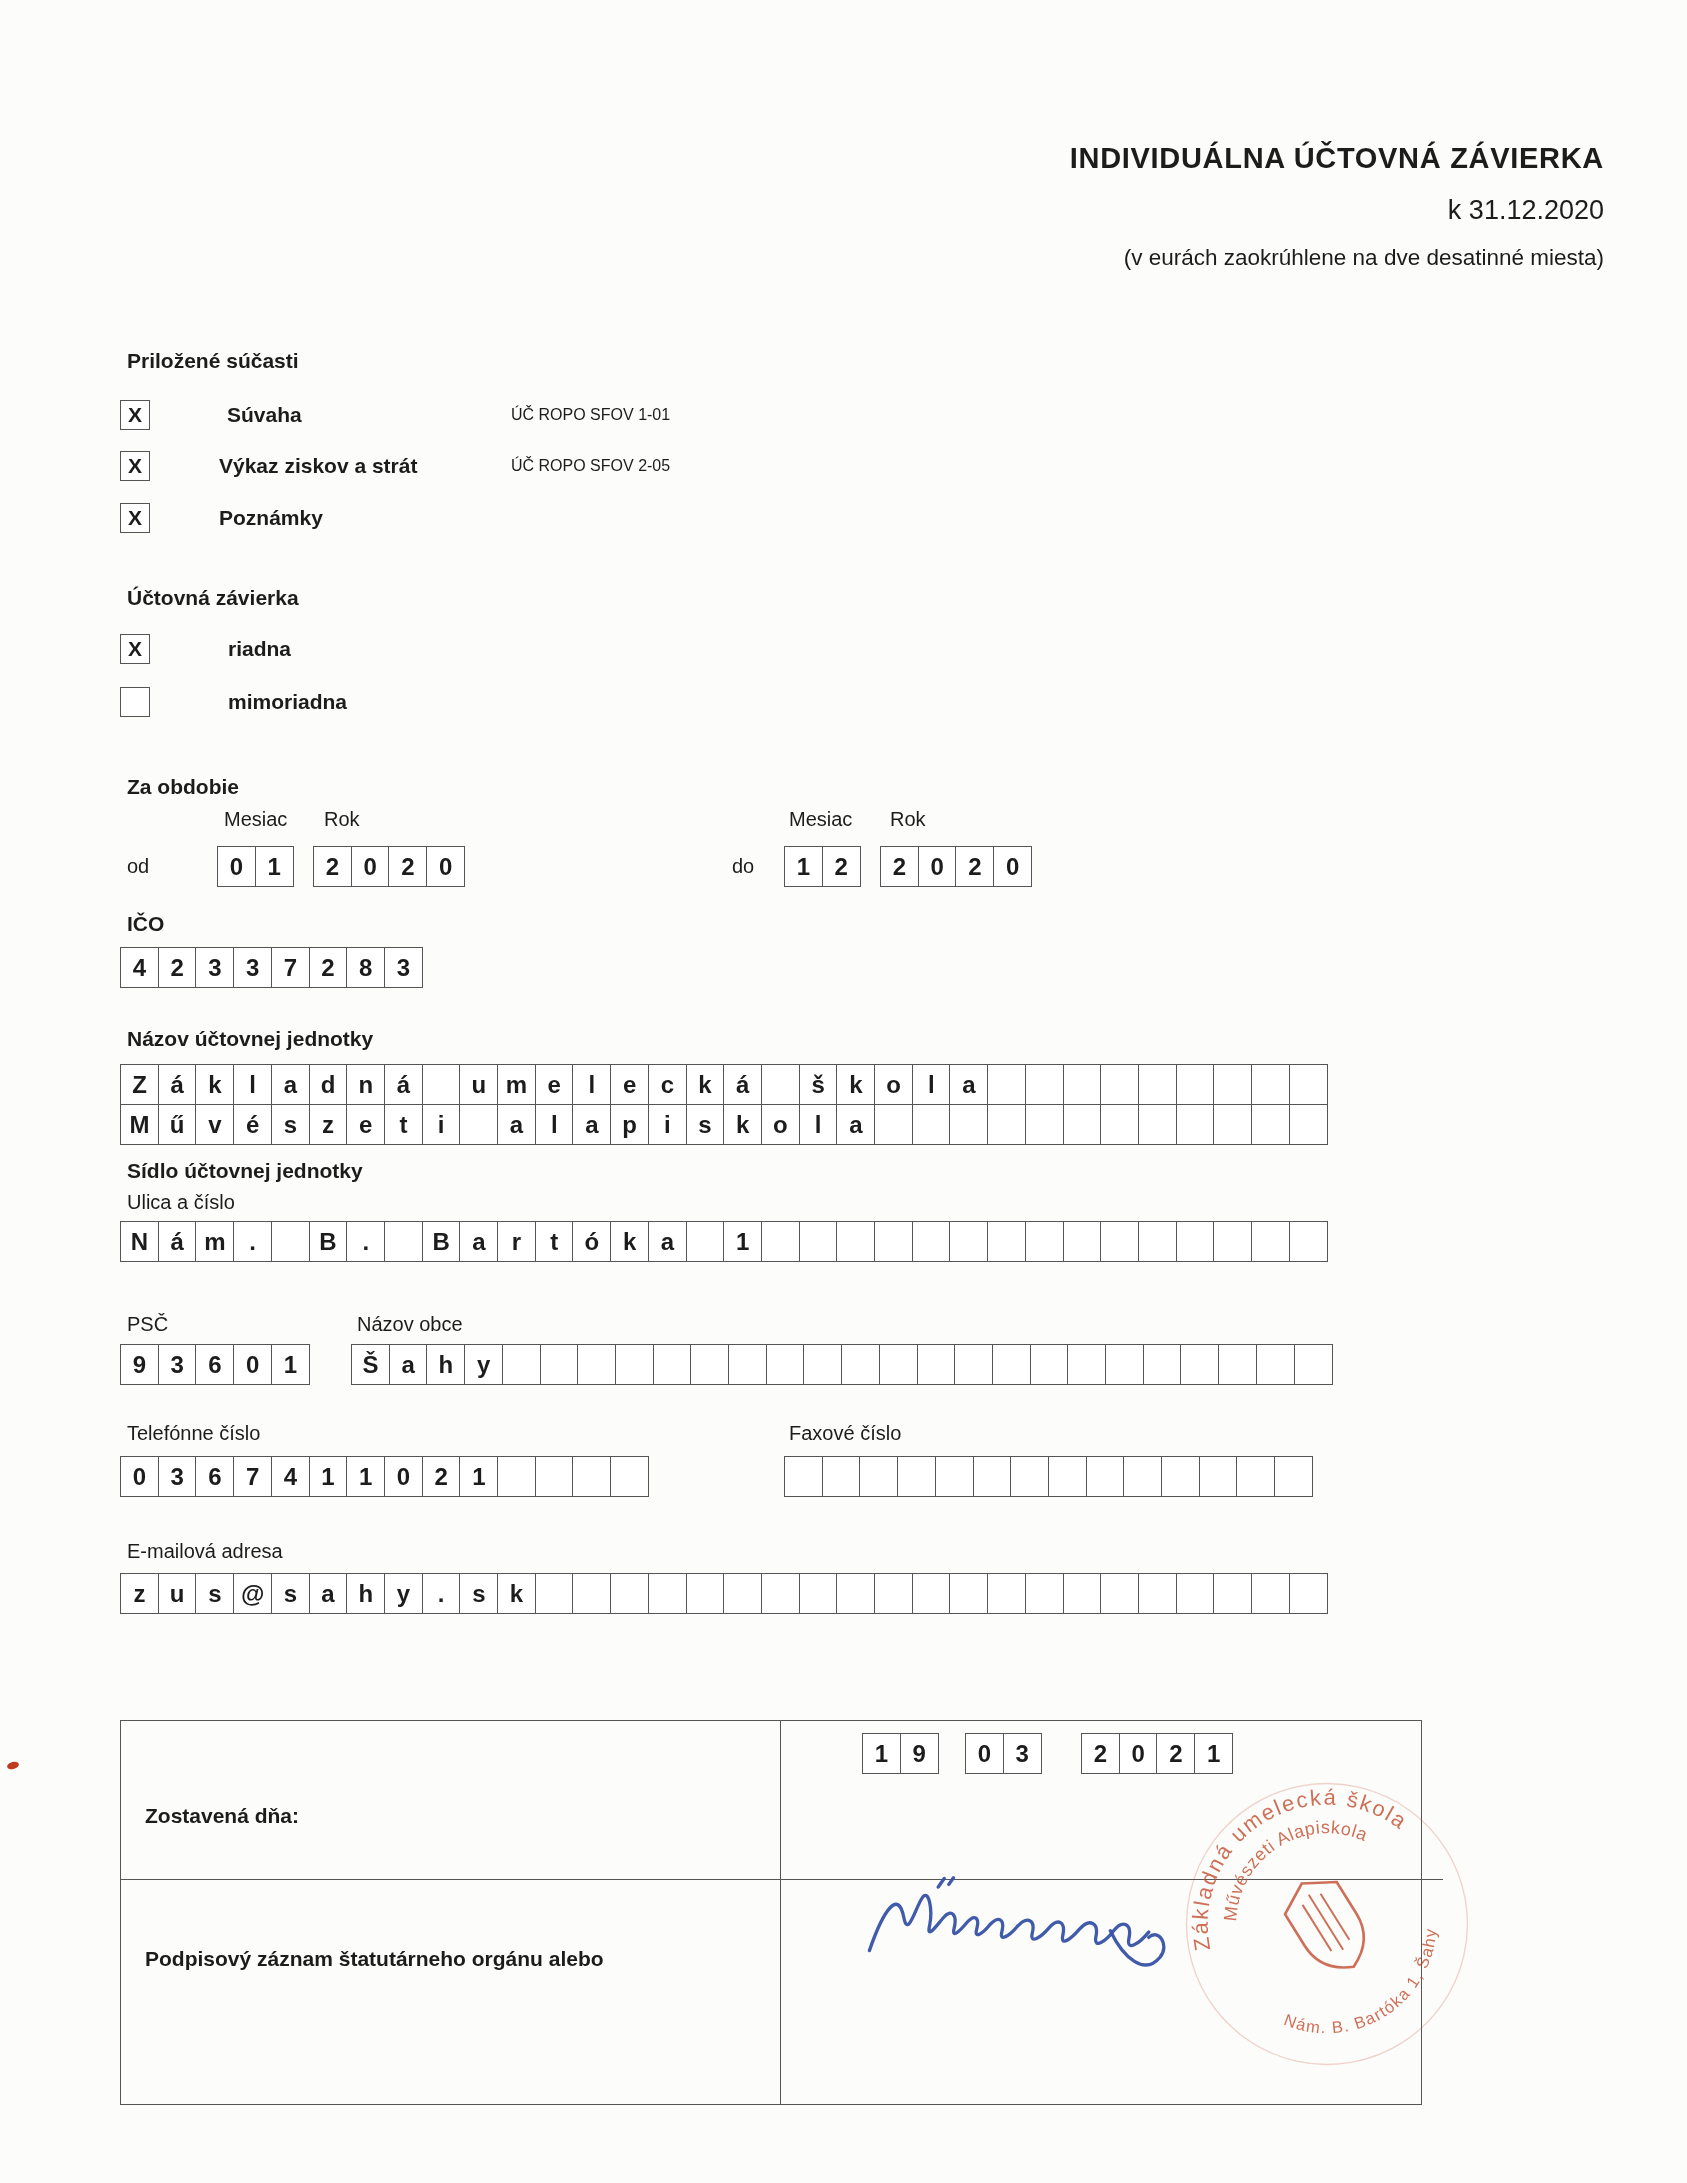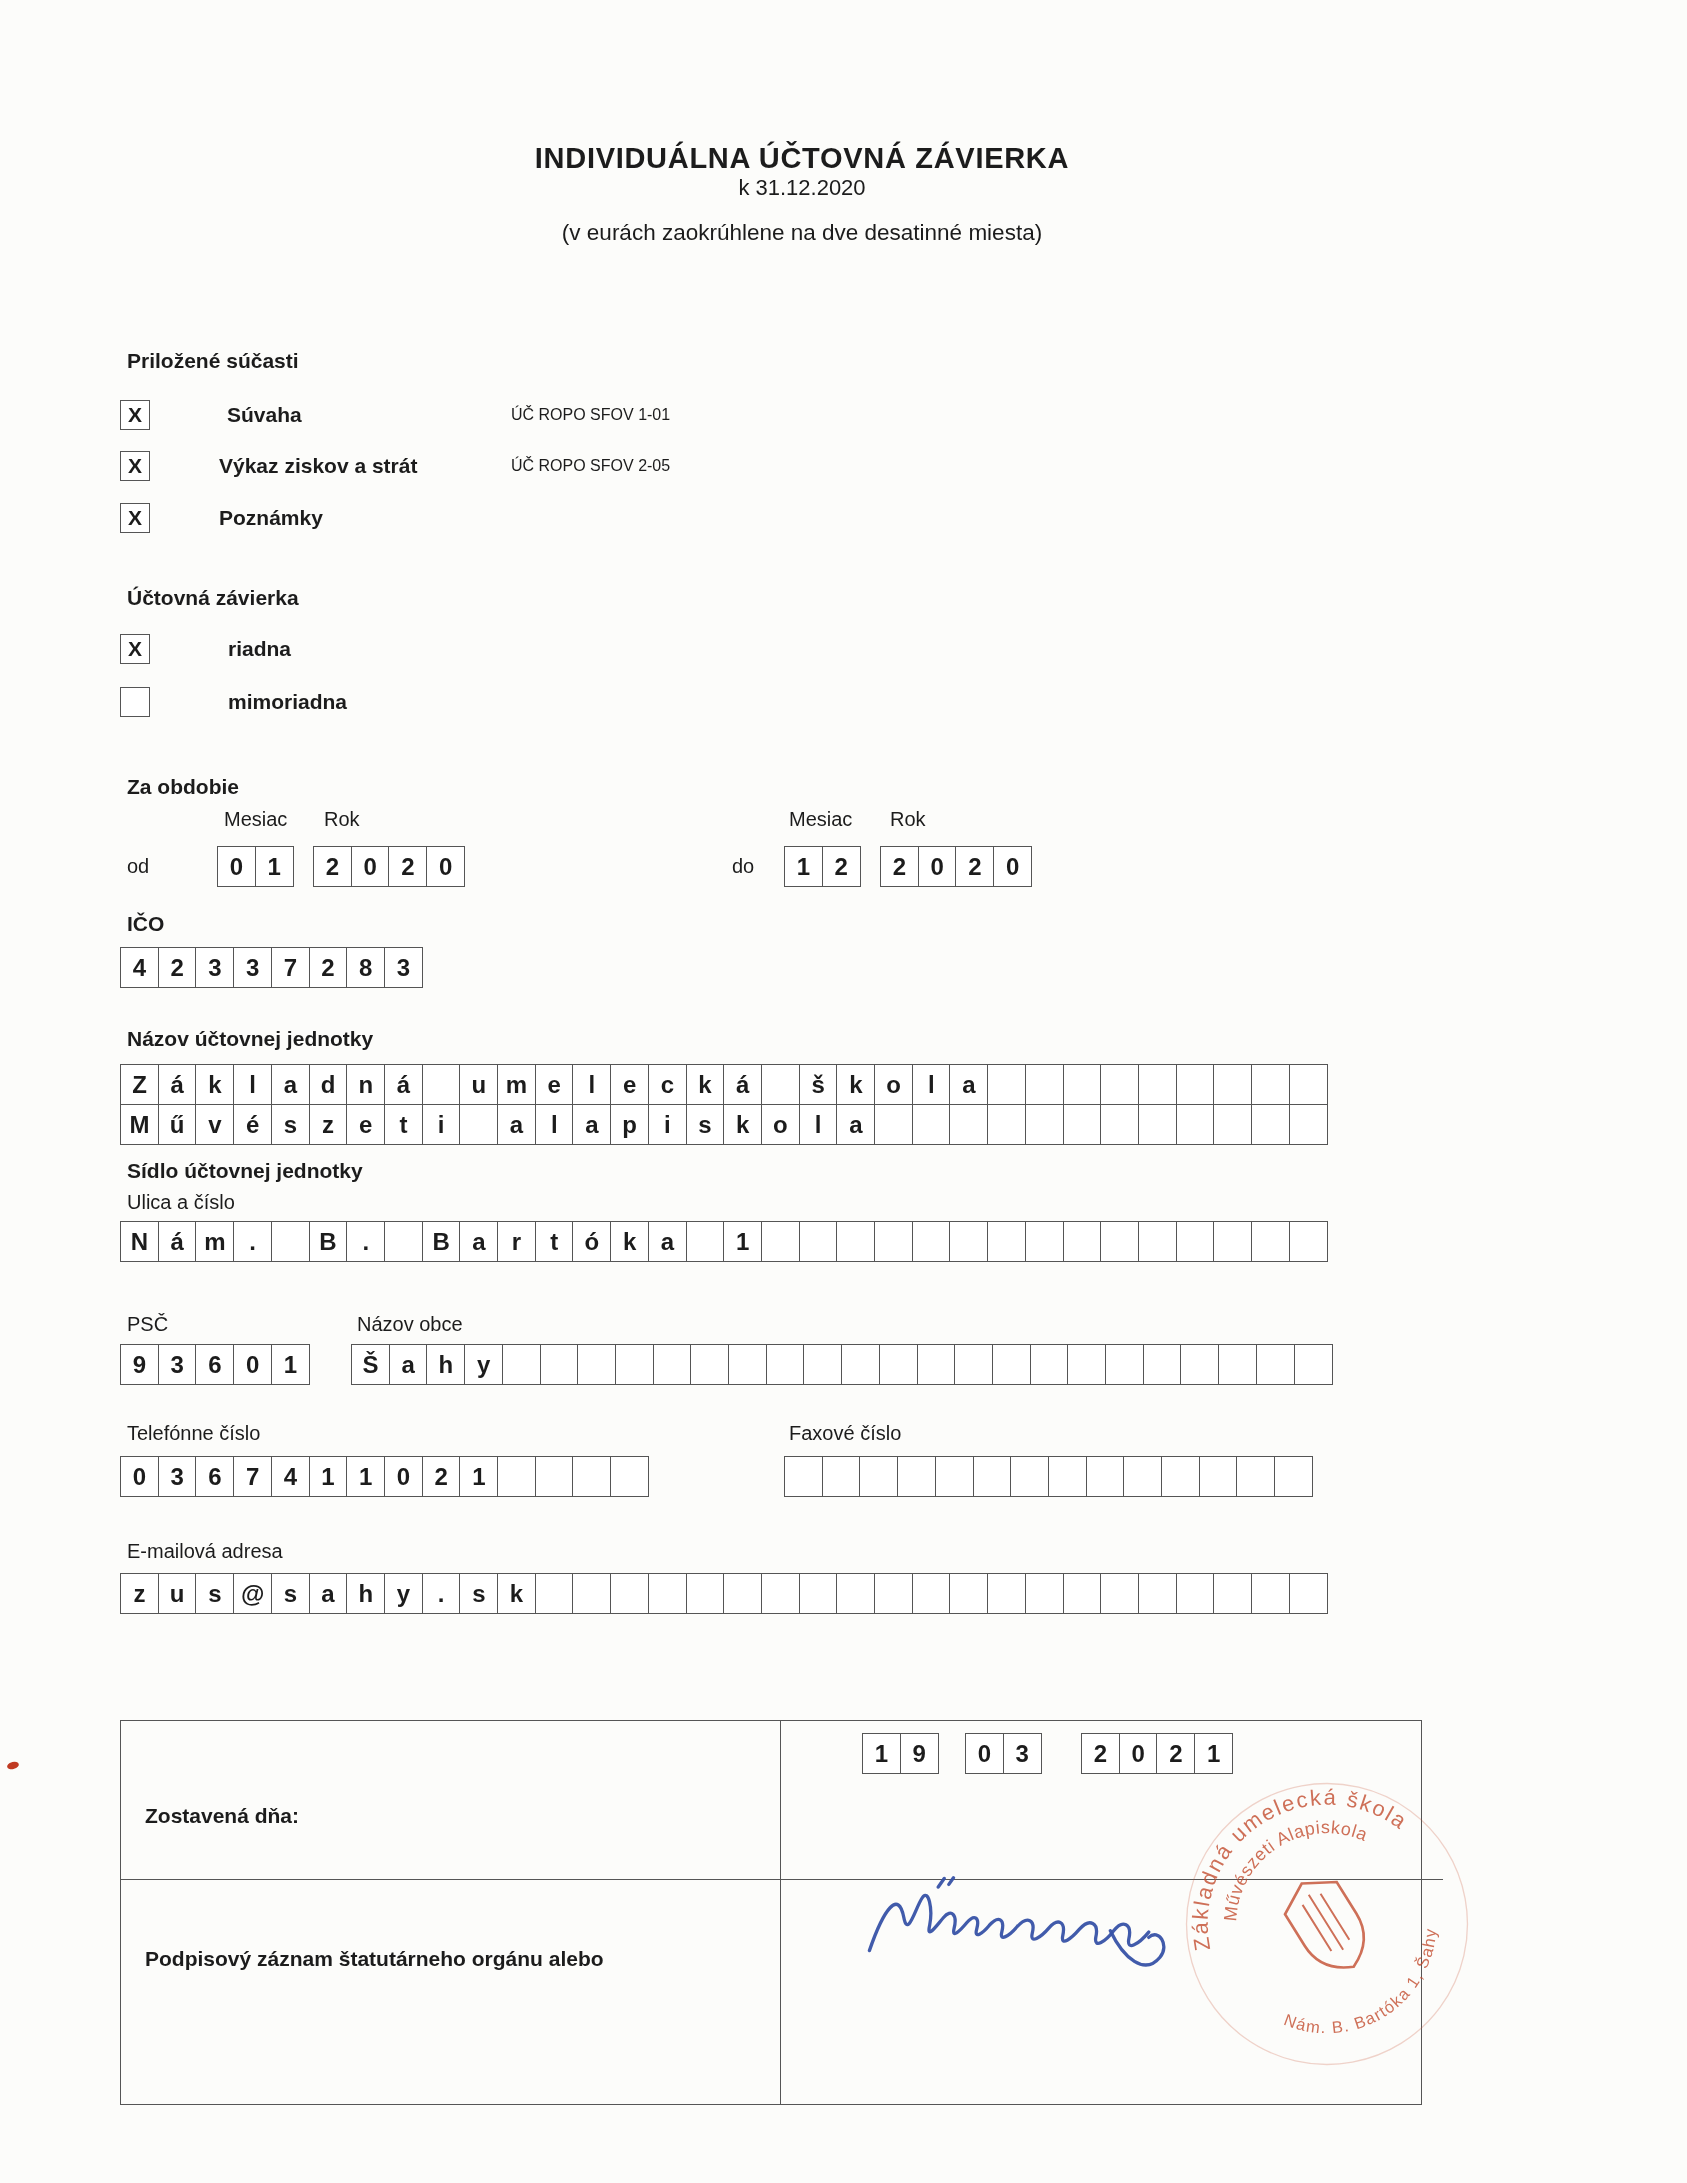--- a/index.html
+++ b/index.html
@@ -1,21 +1,21 @@
 <!DOCTYPE html>
 <html style="font-size:10.6px"><head>
 <meta charset="utf-8">
 <style>
   *{margin:0;padding:0;box-sizing:border-box}
   html,body{background:#e9e9e7}
   body{width:1687px;height:2183px;position:relative;background:#fcfcfa;
        font-family:"Liberation Sans",sans-serif;color:#1c1c1c;overflow:hidden}
   .abs{position:absolute}
   .title{font-size:29px;font-weight:bold;letter-spacing:0.7px}
-  .subtitle{font-size:22px;}
+  .subtitle{font-size:27px;margin-top:20px}
   .note{font-size:22.5px;margin-top:18.5px}
   .heading{font-size:21px;font-weight:bold}
   .label{font-size:20px;font-weight:normal}
   .cb-label{font-size:21px;font-weight:bold;line-height:30px}
   .code{font-size:16px;line-height:30px}
   .checkbox{position:absolute;width:30px;height:30px;border:1.3px solid #555;
             display:flex;align-items:center;justify-content:center;
             font-size:21px;font-weight:bold;background:#fff}
   .cellrow{display:flex;position:absolute}
   .cell{width:39px;height:41px;border:1.3px solid #555;background:#fff;
@@ -32,21 +32,21 @@
   .ft-label{font-size:21px;font-weight:bold}
   .sig-lines{position:absolute;left:24px;top:62px;font-size:21px;font-weight:bold;line-height:34px}
   .stamp{position:absolute;left:1168px;top:1765px;width:318px;height:318px;opacity:.78;pointer-events:none}
   .signature{position:absolute;left:860px;top:1850px;width:318px;height:139px;pointer-events:none}
   .pen-dot{position:absolute;left:6.6px;top:1762px;width:12px;height:7.3px;border-radius:50%;
            background:#c03a22;transform:rotate(-15deg)}
 </style>
 </head>
 <body>
 
-<div class="abs" style="left:0;top:142px;width:1604px;text-align:center">
+<div class="abs" style="left:0;top:142px;width:1604px;text-align:right">
   <div class="title">INDIVIDUÁLNA ÚČTOVNÁ ZÁVIERKA</div>
   <div class="subtitle">k 31.12.2020</div>
   <div class="note">(v eurách zaokrúhlene na dve desatinné miesta)</div>
 </div>
 
 <div class="abs heading" style="left:127px;top:349px">Priložené súčasti</div>
 
 <div>
   <div class="checkbox" style="left:120px;top:400px">
     <span>X</span>

